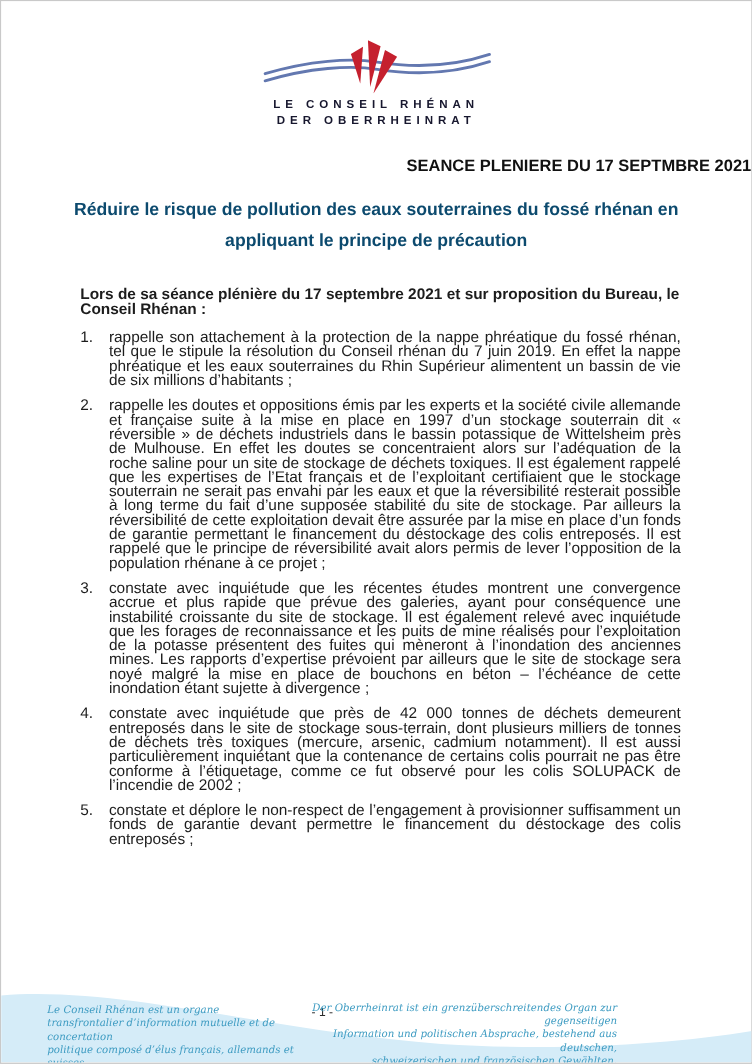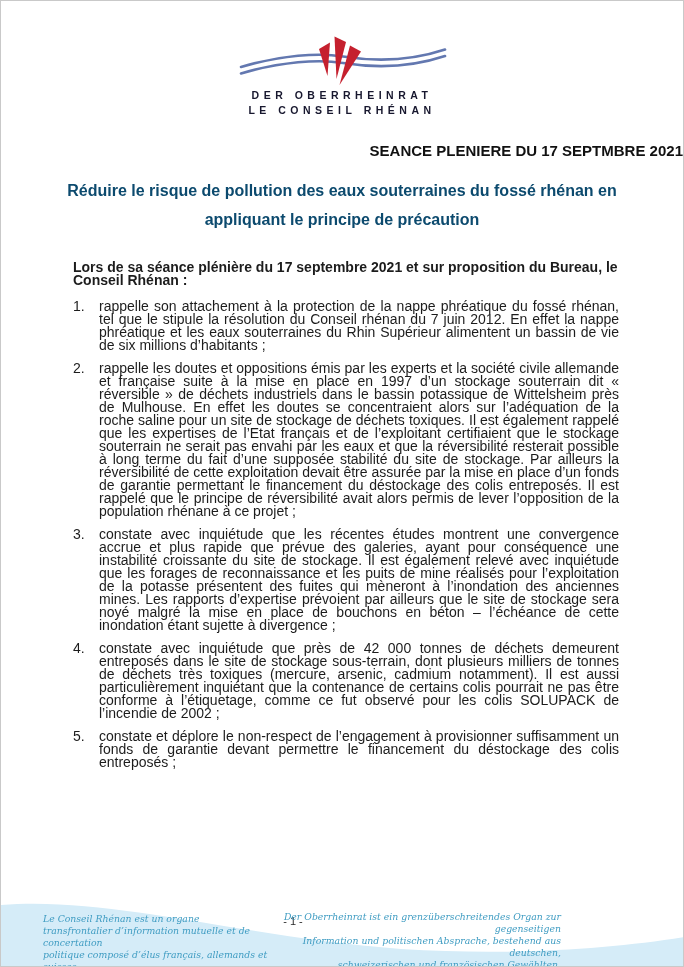--- a/index.html
+++ b/index.html
@@ -99,36 +99,36 @@
     <div>
       <svg class="logo-graphic" viewBox="0 0 214 52" xmlns="http://www.w3.org/2000/svg" aria-hidden="true">
 
         <path d="M6,34 C46,22 84,19.5 108,23.5 C146,29.5 180,26.5 210,16.5" fill="none" stroke="#6378b0" stroke-width="2.6" stroke-linecap="round"></path>
         <path d="M6,40.5 C46,28.5 84,26 108,30 C146,36 180,33 210,23" fill="none" stroke="#6378b0" stroke-width="2.6" stroke-linecap="round"></path>
 
         <polygon points="84,16 95,9.5 92.5,43" fill="#c5202e"></polygon>
         <polygon points="99.5,3.5 111,9 101.5,46" fill="#c5202e"></polygon>
         <polygon points="115,12.5 126,18.5 104.5,52" fill="#c5202e"></polygon>
       </svg>
+      <div class="logo-line">LE CONSEIL RHÉNAN</div>
       <div class="logo-line">DER OBERRHEINRAT</div>
-      <div class="logo-line">LE CONSEIL RHÉNAN</div>
     </div>
   </header>
 
   <h1 class="session-title">SEANCE PLENIERE DU 17 SEPTMBRE 2021</h1>
 
   <h2 class="doc-title">Réduire le risque de pollution des eaux souterraines du fossé rhénan en appliquant le principe de précaution</h2>
 
   <main class="content">
     <p class="intro">Lors de sa séance plénière du 17 septembre 2021 et sur proposition du Bureau, le Conseil Rhénan :</p>
 
     <ol class="resolutions">
       <li class="resolution-item">
         <span class="res-num">1.</span>
-        <div class="res-text">rappelle son attachement à la protection de la nappe phréatique du fossé rhénan, tel que le stipule la résolution du Conseil rhénan du 7 juin 2012. En effet la nappe phréatique et les eaux souterraines du Rhin Supérieur alimentent un bassin de vie de six millions d’habitants ;</div>
+        <div class="res-text">rappelle son attachement à la protection de la nappe phréatique du fossé rhénan, tel que le stipule la résolution du Conseil rhénan du 7 juin 2019. En effet la nappe phréatique et les eaux souterraines du Rhin Supérieur alimentent un bassin de vie de six millions d’habitants ;</div>
       </li>
       <li class="resolution-item">
         <span class="res-num">2.</span>
         <div class="res-text">rappelle les doutes et oppositions émis par les experts et la société civile allemande et française suite à la mise en place en 1997 d’un stockage souterrain dit « réversible » de déchets industriels dans le bassin potassique de Wittelsheim près de Mulhouse. En effet les doutes se concentraient alors sur l’adéquation de la roche saline pour un site de stockage de déchets toxiques. Il est également rappelé que les expertises de l’Etat français et de l’exploitant certifiaient que le stockage souterrain ne serait pas envahi par les eaux et que la réversibilité resterait possible à long terme du fait d’une supposée stabilité du site de stockage. Par ailleurs la réversibilité de cette exploitation devait être assurée par la mise en place d’un fonds de garantie permettant le financement du déstockage des colis entreposés. Il est rappelé que le principe de réversibilité avait alors permis de lever l’opposition de la population rhénane à ce projet ;</div>
       </li>
       <li class="resolution-item">
         <span class="res-num">3.</span>
         <div class="res-text">constate avec inquiétude que les récentes études montrent une convergence accrue et plus rapide que prévue des galeries, ayant pour conséquence une instabilité croissante du site de stockage. Il est également relevé avec inquiétude que les forages de reconnaissance et les puits de mine réalisés pour l’exploitation de la potasse présentent des fuites qui mèneront à l’inondation des anciennes mines. Les rapports d’expertise prévoient par ailleurs que le site de stockage sera noyé malgré la mise en place de bouchons en béton – l’échéance de cette inondation étant sujette à divergence ;</div>
       </li>
       <li class="resolution-item">

